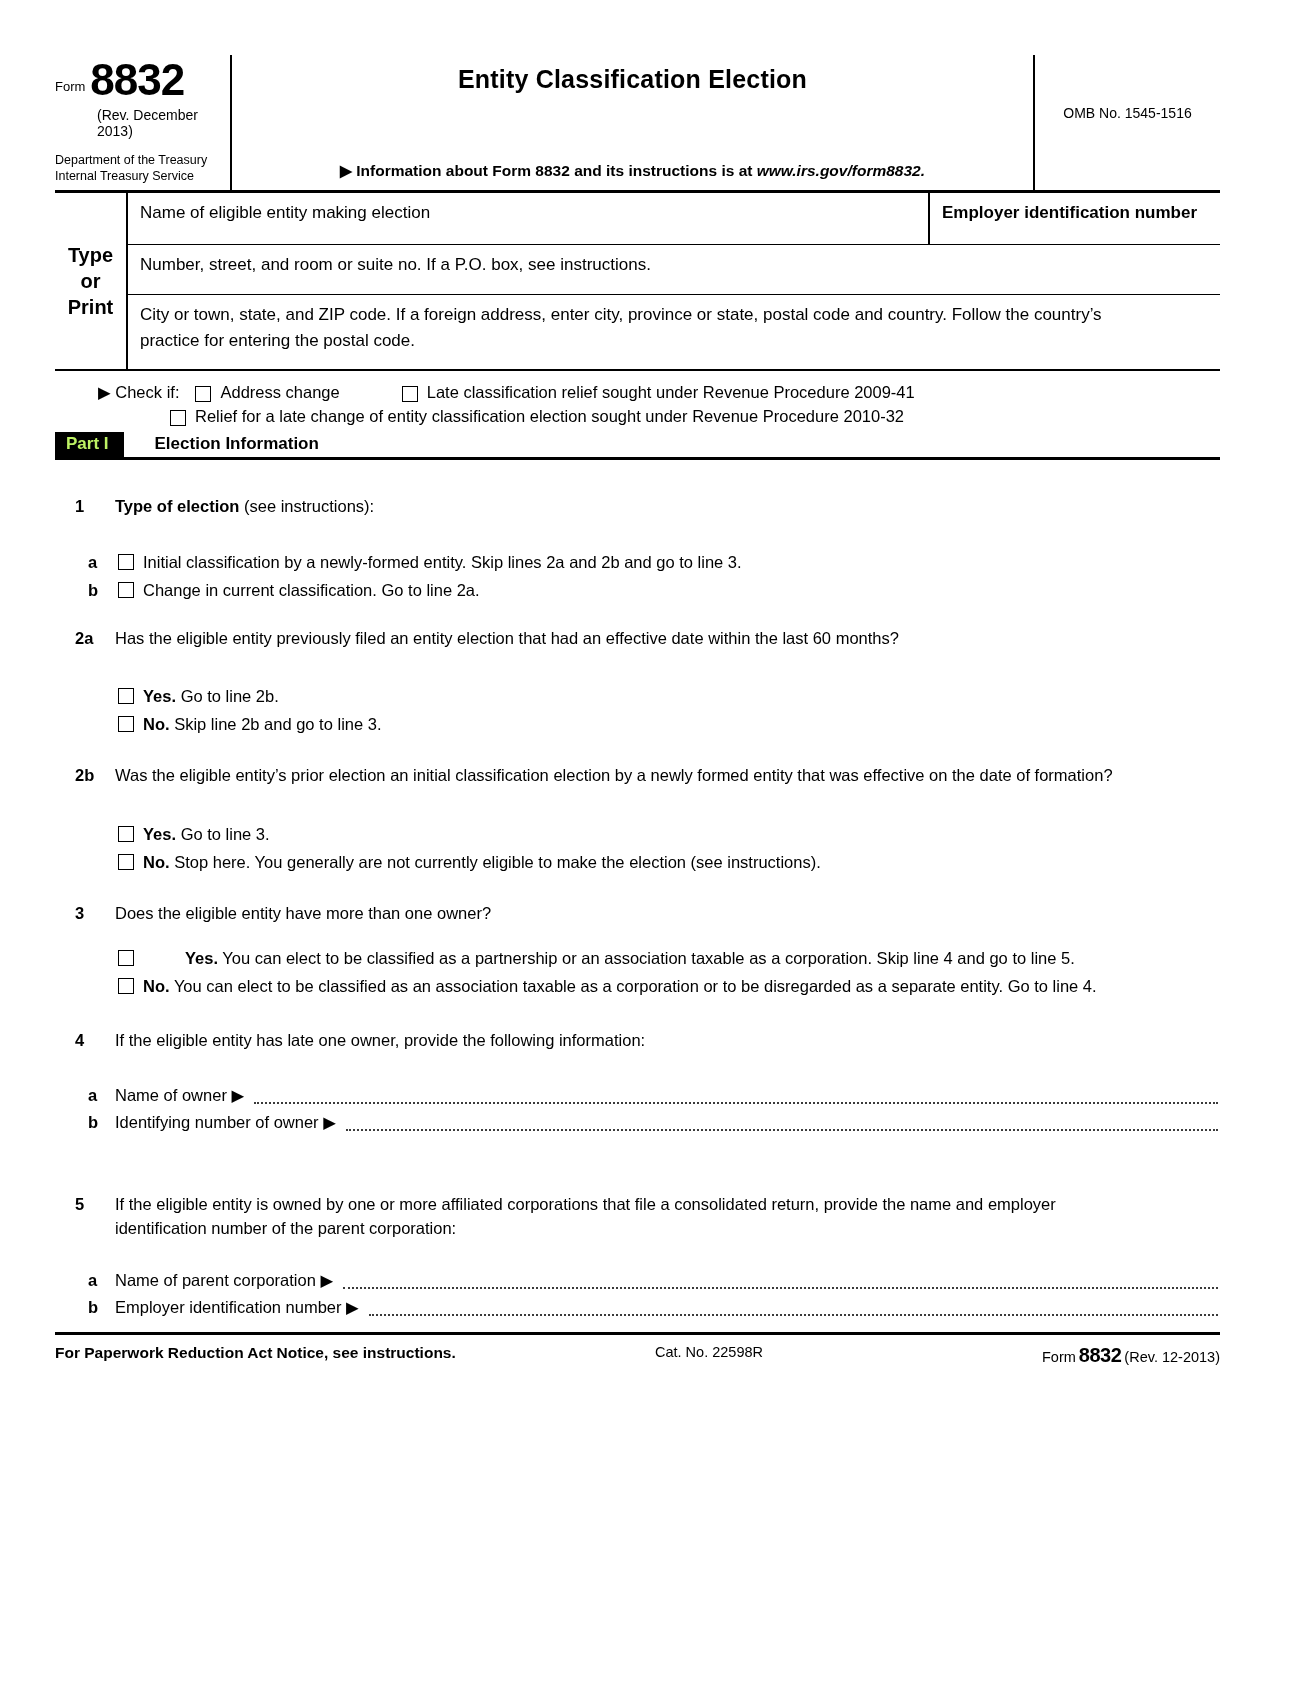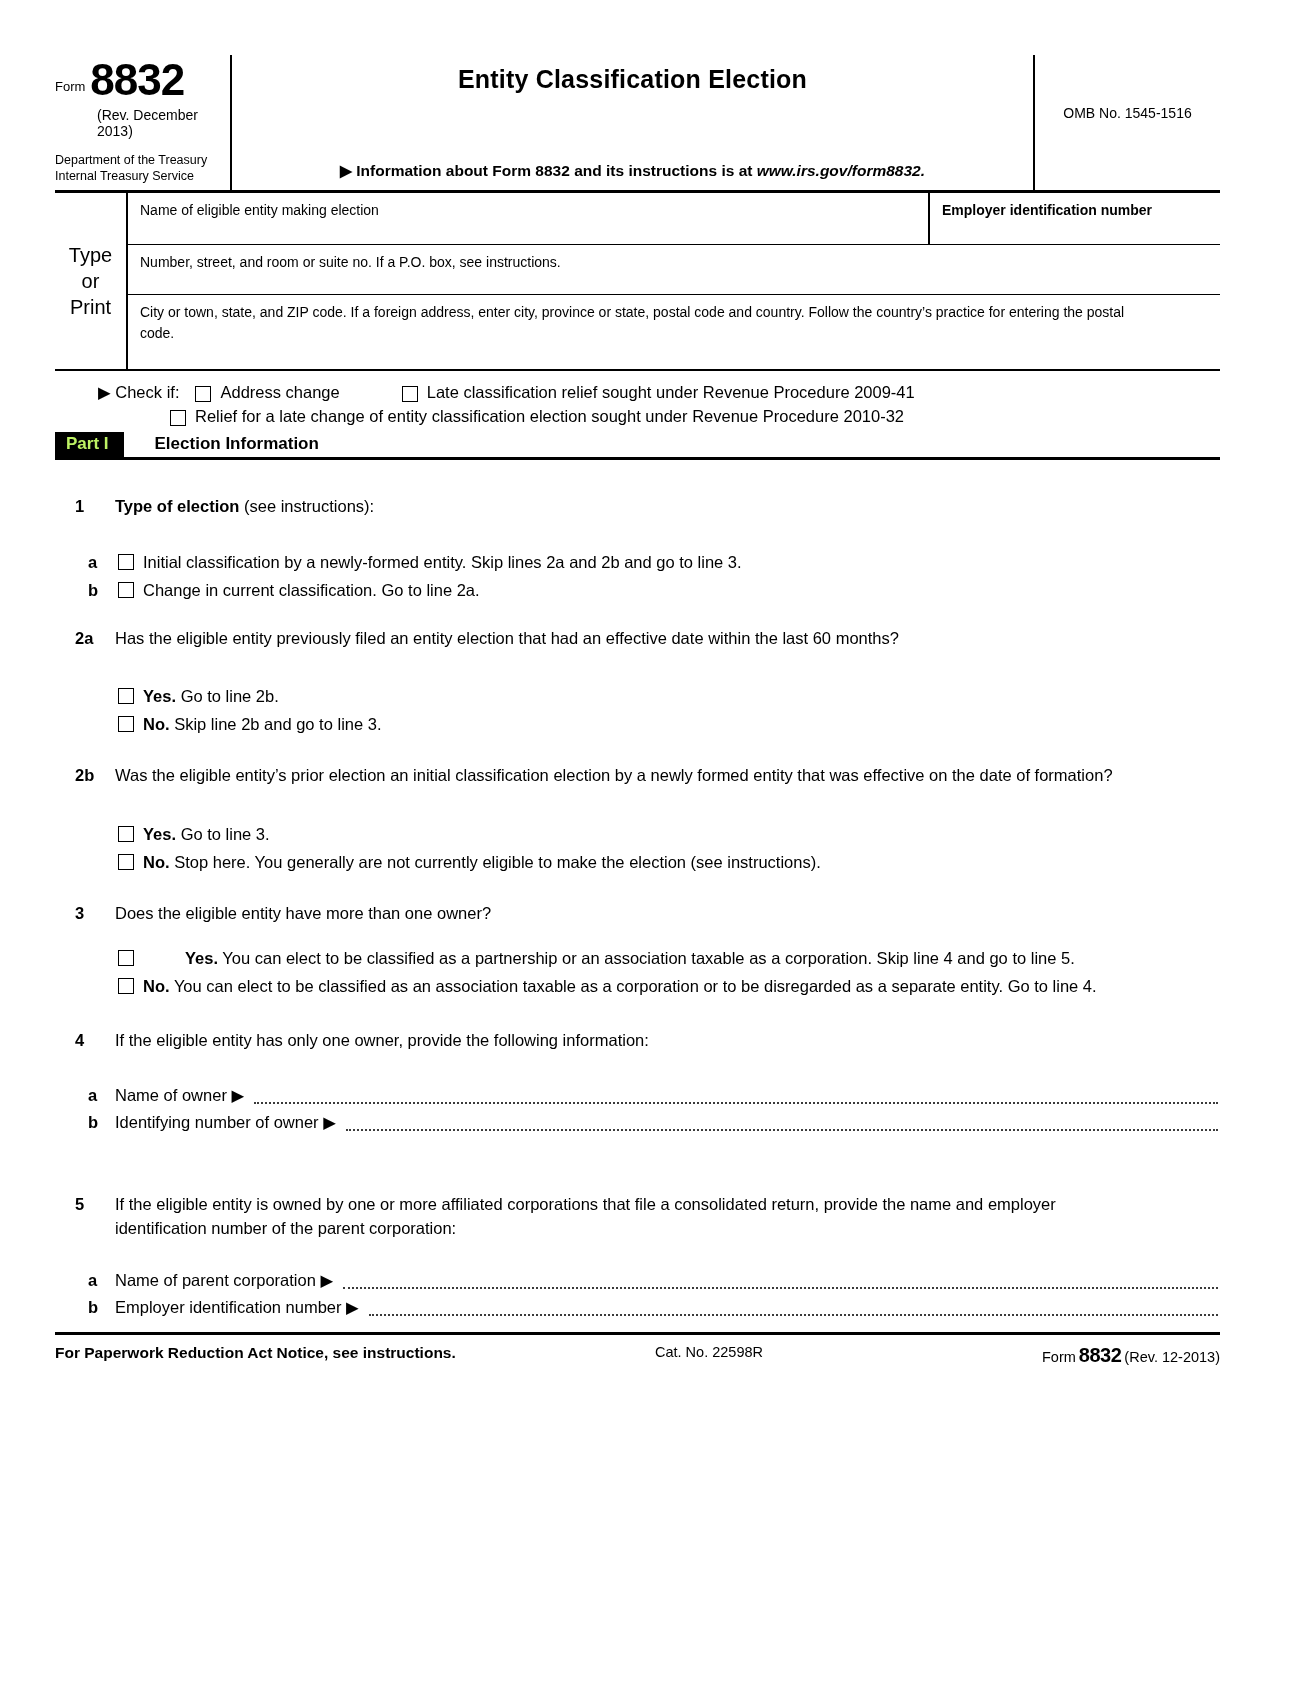--- a/index.html
+++ b/index.html
@@ -19,24 +19,24 @@
   .revision { font-size:14px; margin-top:6px;margin-left:42px; }
   .agency { margin-top:auto; font-size:12.5px; line-height:1.3; padding-bottom:4px; }
   .hdr-mid { border-left:2px solid #000; border-right:2px solid #000; display:flex; flex-direction:column; align-items:center; padding:10px 10px 6px 10px; }
   .form-title { font-size:25px; font-weight:bold; letter-spacing:0.2px; }
   .info-line { margin-top:auto; font-size:15.5px; font-weight:bold; padding-bottom:4px; }
   .info-url { font-style:italic; }
   .hdr-right { display:flex; align-items:center; justify-content:center; font-size:14px; padding-bottom:20px; }
 
   
   .entity { display:grid; grid-template-columns:73px 1fr; border-bottom:2px solid #000; }
-  .side { border-right:2px solid #000; display:flex; flex-direction:column; justify-content:center; align-items:center; font-weight:normal; font-size:20px; line-height:1.3; text-align:center; }
+  .side { border-right:2px solid #000; display:flex; flex-direction:column; justify-content:center; align-items:center; font-weight:bold; font-size:20px; line-height:1.3; text-align:center; }
   .erows { display:flex; flex-direction:column; }
   .erow1 { display:grid; grid-template-columns:1fr 292px; border-bottom:1.5px solid #000; height:52px; }
-  .cell { padding:7px 12px; font-size:14px; line-height:1.5; }
+  .cell { padding:7px 12px; font-size:17px; line-height:1.5; }
   .ein-cell { border-left:2px solid #000; font-weight:bold; }
   .erow2 { border-bottom:1.5px solid #000; height:50px; }
   .erow3 { height:74px; }
   .city-label { display:block; max-width:1010px; }
 
   
   .checkif { font-size:16.5px; padding-left:15px; }
   .ci-row1 { display:flex; align-items:center; margin-top:12px;margin-left:28px; }
   .ci-row2 { display:flex; align-items:center; margin-top:5px; margin-left:100px; }
   .ci-lead { margin-right:16px; }
@@ -223,21 +223,21 @@
       <span class="cb"></span>
       <span class="qtext"><b>Yes.</b><span> You can elect to be classified as a partnership or an association taxable as a corporation. Skip line 4 and go to line 5.</span></span>
     </div>
     <div class="opt mt-3n">
       <span class="cb"></span>
       <span class="qtext w3no"><b>No.</b><span> You can elect to be classified as an association taxable as a corporation or to be disregarded as a separate entity. Go to  line 4.</span></span>
     </div>
 
     <div class="qline mt-4">
       <span class="qnum">4</span>
-      <span class="qtext">If the eligible entity has only one owner, provide the following information:</span>
+      <span class="qtext">If the eligible entity has late one owner, provide the following information:</span>
     </div>
     <div class="wline mt-4a">
       <span class="wletter">a</span>
       <span class="wlabel">Name of owner ▶</span>
       <span class="dotline"></span>
     </div>
     <div class="wline mt-4b">
       <span class="wletter">b</span>
       <span class="wlabel">Identifying number of owner ▶</span>
       <span class="dotline"></span>

